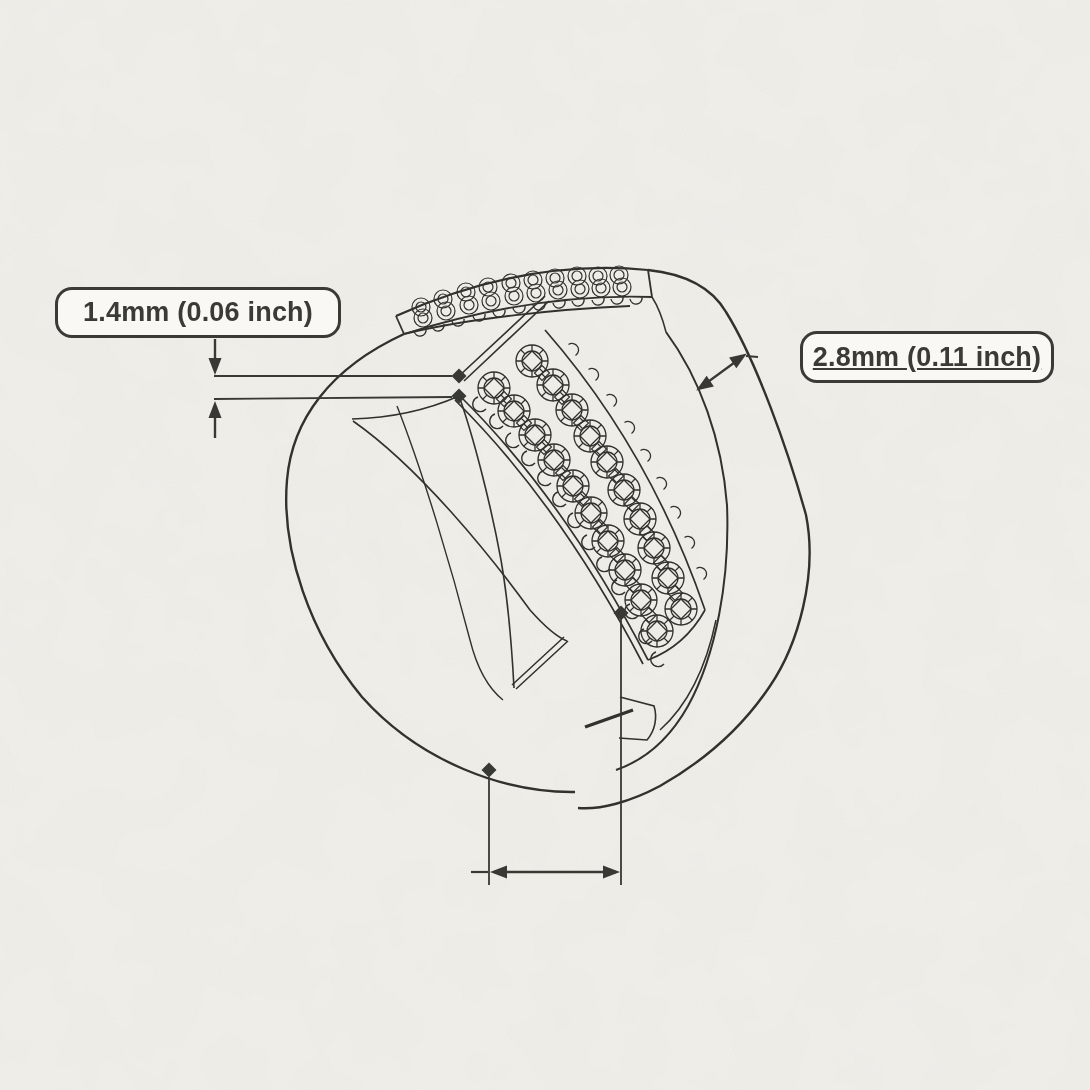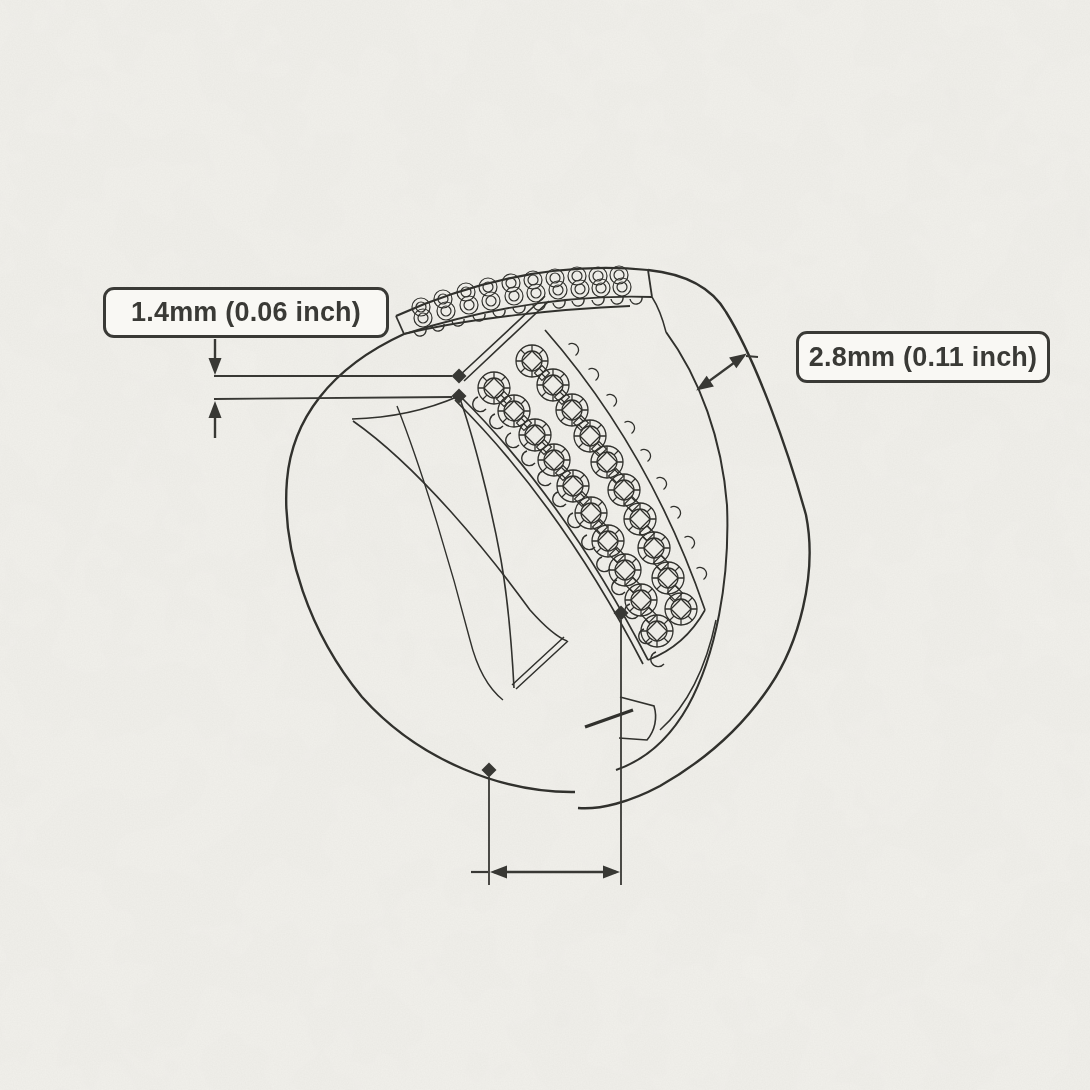--- a/index.html
+++ b/index.html
@@ -5,26 +5,26 @@
   html,body{margin:0;padding:0;background:#dcdbd6;}
   .stage{
     position:relative;width:1090px;height:1090px;overflow:hidden;
     background:#f2f1ec;
     font-family:"Liberation Sans","DejaVu Sans",sans-serif;
   }
   .stage svg{position:absolute;left:0;top:0;}
   .dim-label{
     position:absolute;display:flex;align-items:center;justify-content:center;
     box-sizing:border-box;
-    border:3.5px solid #3a3a36;border-radius:11px;background:#f9f8f4;
+    border:3.5px solid #3a3a36;border-radius:17px;background:#f9f8f4;
     color:#3a3a36;font-size:27px;font-weight:bold;letter-spacing:.2px;
-    white-space:nowrap;z-index:3;margin-left:48px;
+    white-space:nowrap;z-index:3;
   }
   #label-thin{left:55px;top:287px;width:286px;height:51px;}
-  #label-wide{left:748px;top:331px;width:254px;height:52px;}
+  #label-wide{left:800px;top:331px;width:254px;height:52px;text-decoration:underline;}
   #label-total{left:168px;top:847px;width:303px;height:51px;}
   .ink{stroke:#31312d;fill:none;}
   .dimink{stroke:#383834;fill:none;}
 </style>
 </head>
 <body>
 
 <div class="stage">
 
 <svg width="1090" height="1090" viewBox="0 0 1090 1090">

